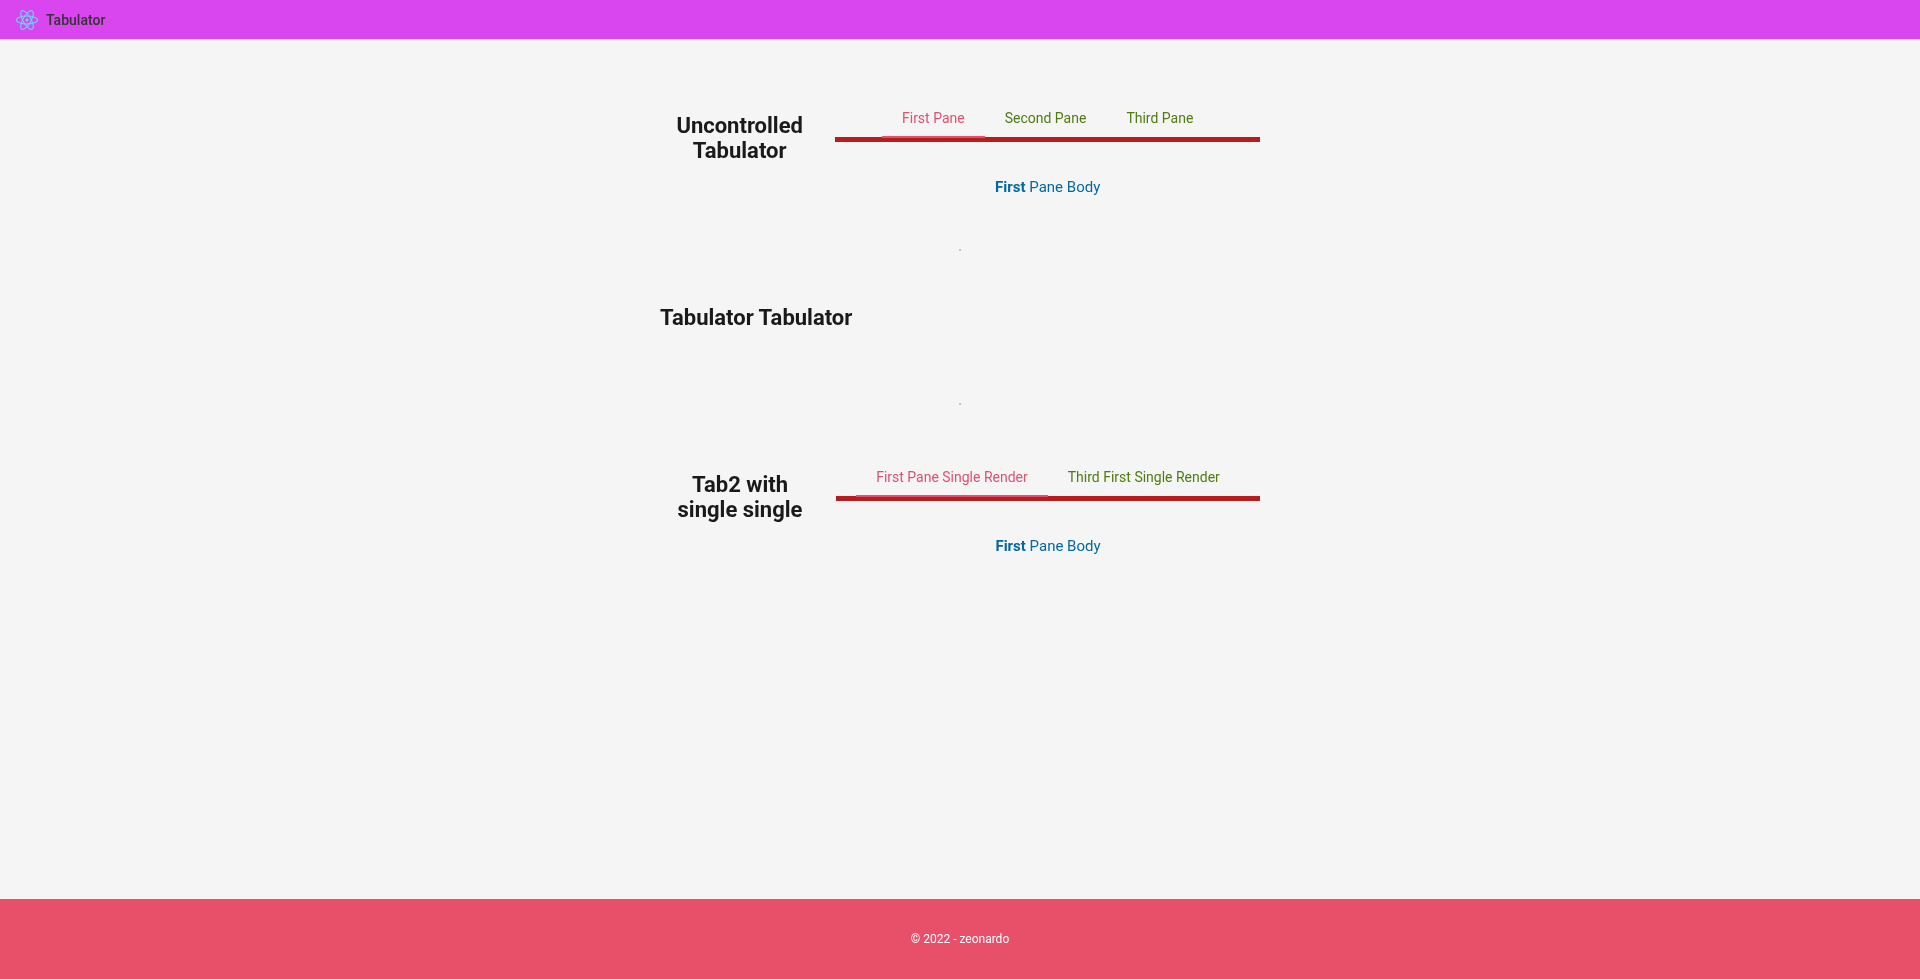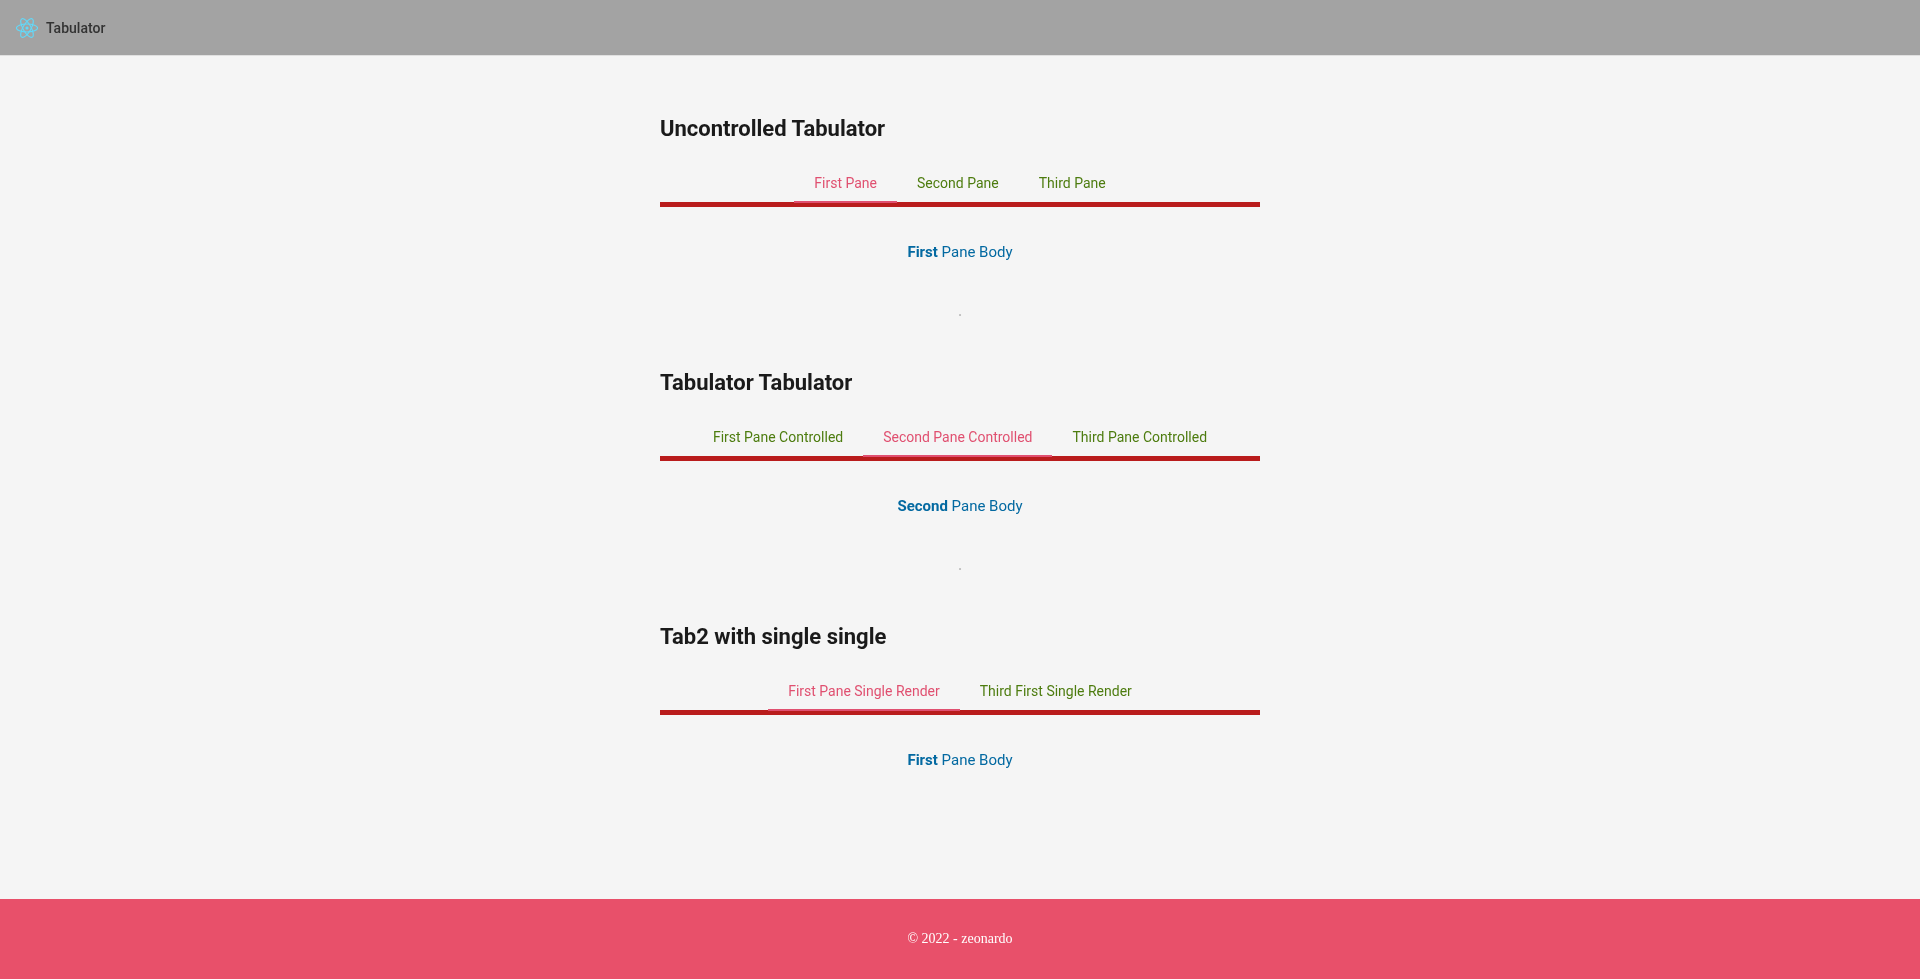--- a/index.html
+++ b/index.html
@@ -11,23 +11,23 @@
     body {
       font-family: -apple-system, BlinkMacSystemFont, 'Segoe UI', Roboto, sans-serif;
       background: #f5f5f5;
       min-height: 979px;
       display: flex;
       flex-direction: column;
     }
 
     
     .navbar {
-      background: #a3a3a3;
+      background: #d946ef;
       border-bottom: 1px solid #e0e0e0;
-      height: 56px;
+      height: 40px;
       display: flex;
       align-items: center;
       padding: 0 16px;
     }
 
     .navbar-brand {
       display: flex;
       align-items: center;
       gap: 8px;
       font-size: 14px;
@@ -48,23 +48,23 @@
       align-items: center;
       padding: 60px 20px 40px;
       gap: 40px;
     }
 
     
     .section {
       width: 100%;
       max-width: 600px;
       display: flex;
-      flex-direction: column;
-      align-items: flex-start;
-      gap: 4px;
+      flex-direction: row;
+      align-items: center;
+      gap: 16px;
     }
 
     .section-title {
       font-size: 22px;
       font-weight: 700;
       color: #1a1a1a;
       margin-bottom: 20px;
       text-align: center;
     }
 
@@ -119,22 +119,21 @@
     }
 
     
     .footer {
       background: #e8506a;
       height: 80px;
       display: flex;
       align-items: center;
       justify-content: center;
       color: #fff;
-      font-size: 14px;
-      font-family: Liberation Serif, serif;
+      font-size: 12px;
     }
   </style>
 </head>
 <body>
 
 <nav class="navbar">
   <div class="navbar-brand">
 
     <svg class="react-logo" viewBox="0 0 100 100" xmlns="http://www.w3.org/2000/svg">
       <ellipse cx="50" cy="50" rx="48" ry="18" fill="none" stroke="#61dafb" stroke-width="5" transform="rotate(0 50 50)"></ellipse>
@@ -159,30 +158,20 @@
       <div class="tab-content">
         <strong>First</strong><span> Pane Body</span>
       </div>
     </div>
   </section>
 
   <div class="divider">·</div>
 
   <section class="section">
     <h2 class="section-title">Tabulator Tabulator</h2>
-    <div class="tabs-container">
-      <div class="tabs-list">
-        <div class="tab-item">First Pane Controlled</div>
-        <div class="tab-item active">Second Pane Controlled</div>
-        <div class="tab-item">Third Pane Controlled</div>
-      </div>
-      <div class="tab-content">
-        <strong>Second</strong><span> Pane Body</span>
-      </div>
-    </div>
   </section>
 
   <div class="divider">·</div>
 
   <section class="section">
     <h2 class="section-title">Tab2 with single single</h2>
     <div class="tabs-container">
       <div class="tabs-list">
         <div class="tab-item active">First Pane Single Render</div>
         <div class="tab-item">Third First Single Render</div>

